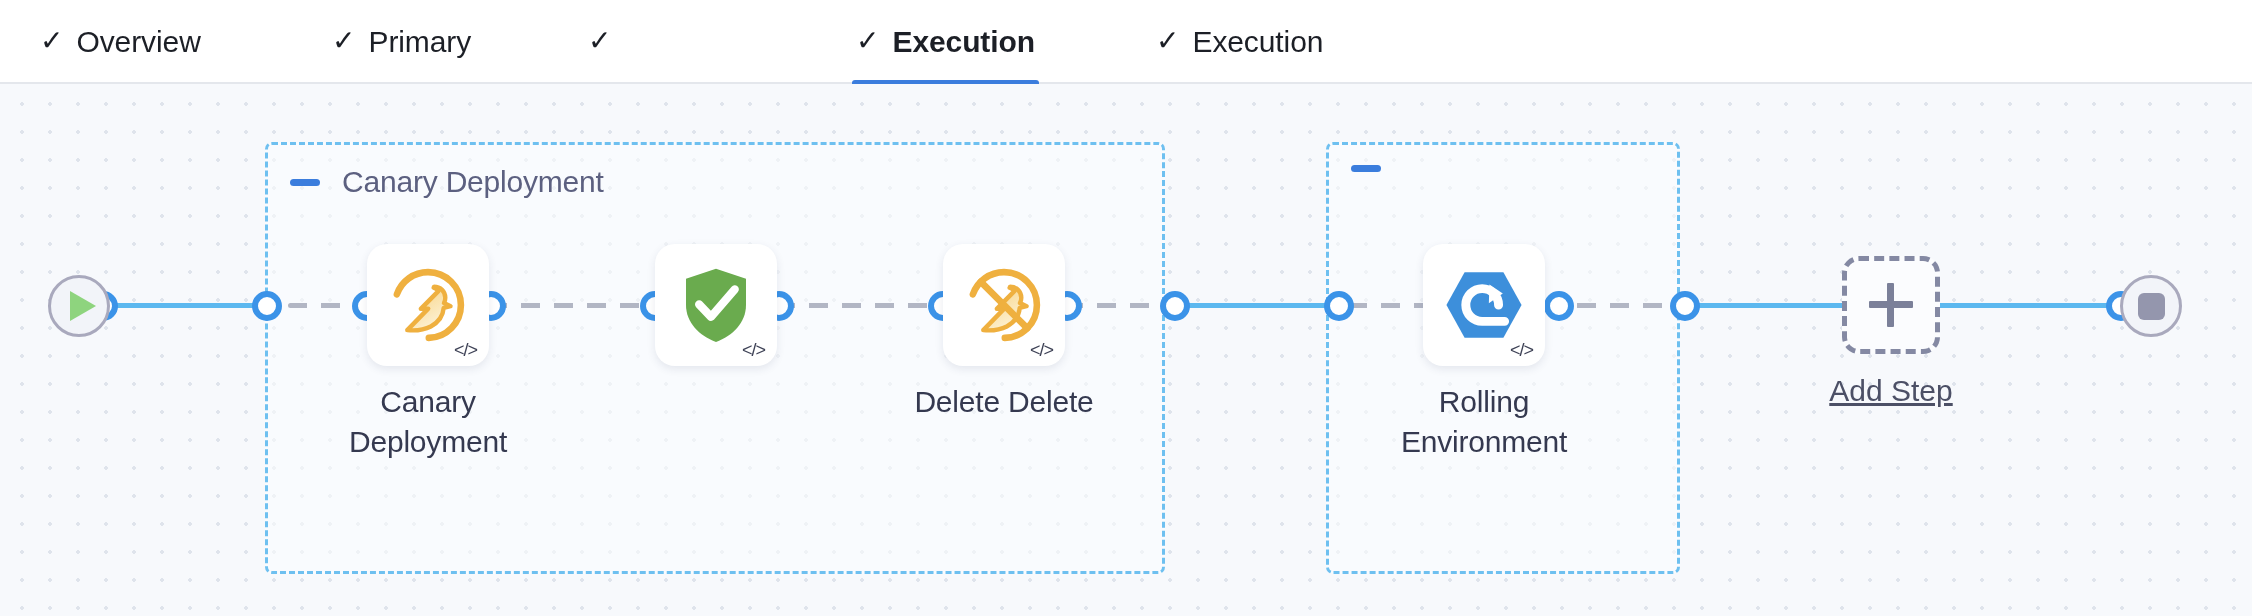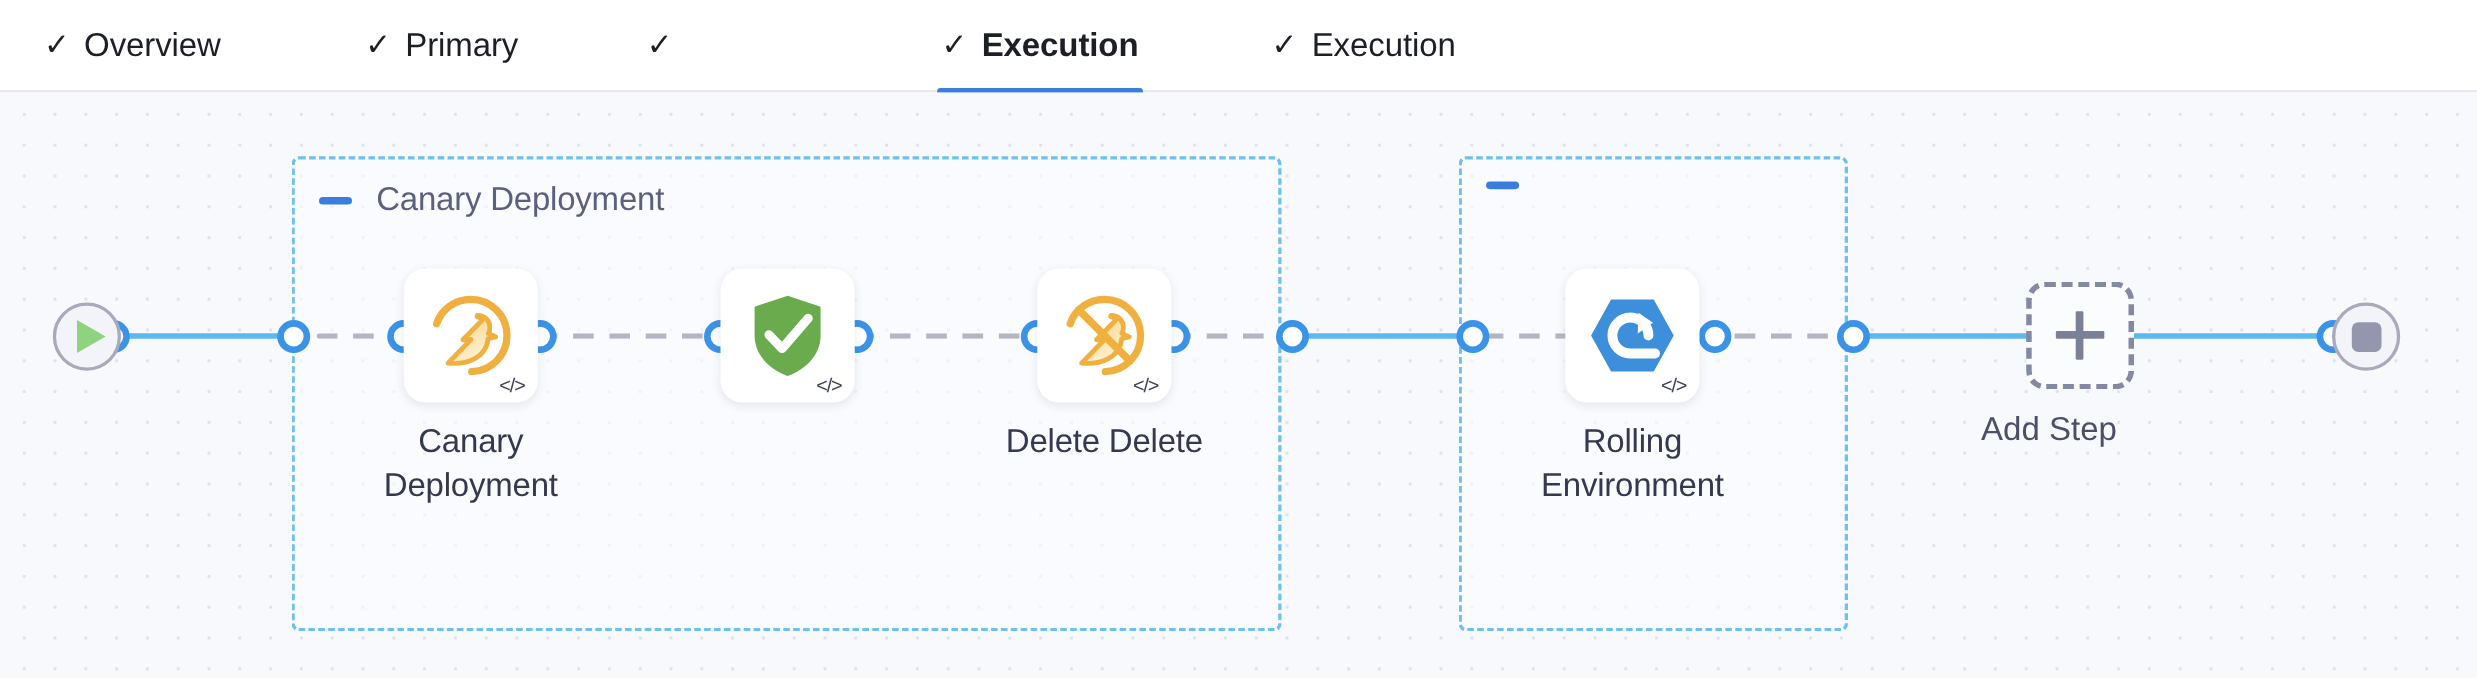--- a/index.html
+++ b/index.html
@@ -211,22 +211,24 @@
     position: absolute;
     background: #7b8099;
     border-radius: 1px;
   }
   .plus::before { left: 19px; top: 1px; width: 7px; height: 44px; }
   .plus::after  { top: 19px; left: 1px; height: 7px; width: 44px; }
   .addstep-label {
     position: absolute;
     top: 118px; left: -41px;
     width: 180px;
+    text-align: center;
     font-size: 30px;
     color: #4c5066;
+    text-decoration: underline;
   }
 
   svg { display: block; }
 </style>
 </head>
 <body>
 
 <div id="tabbar">
 
   <div class="tab" style="left:36px">

